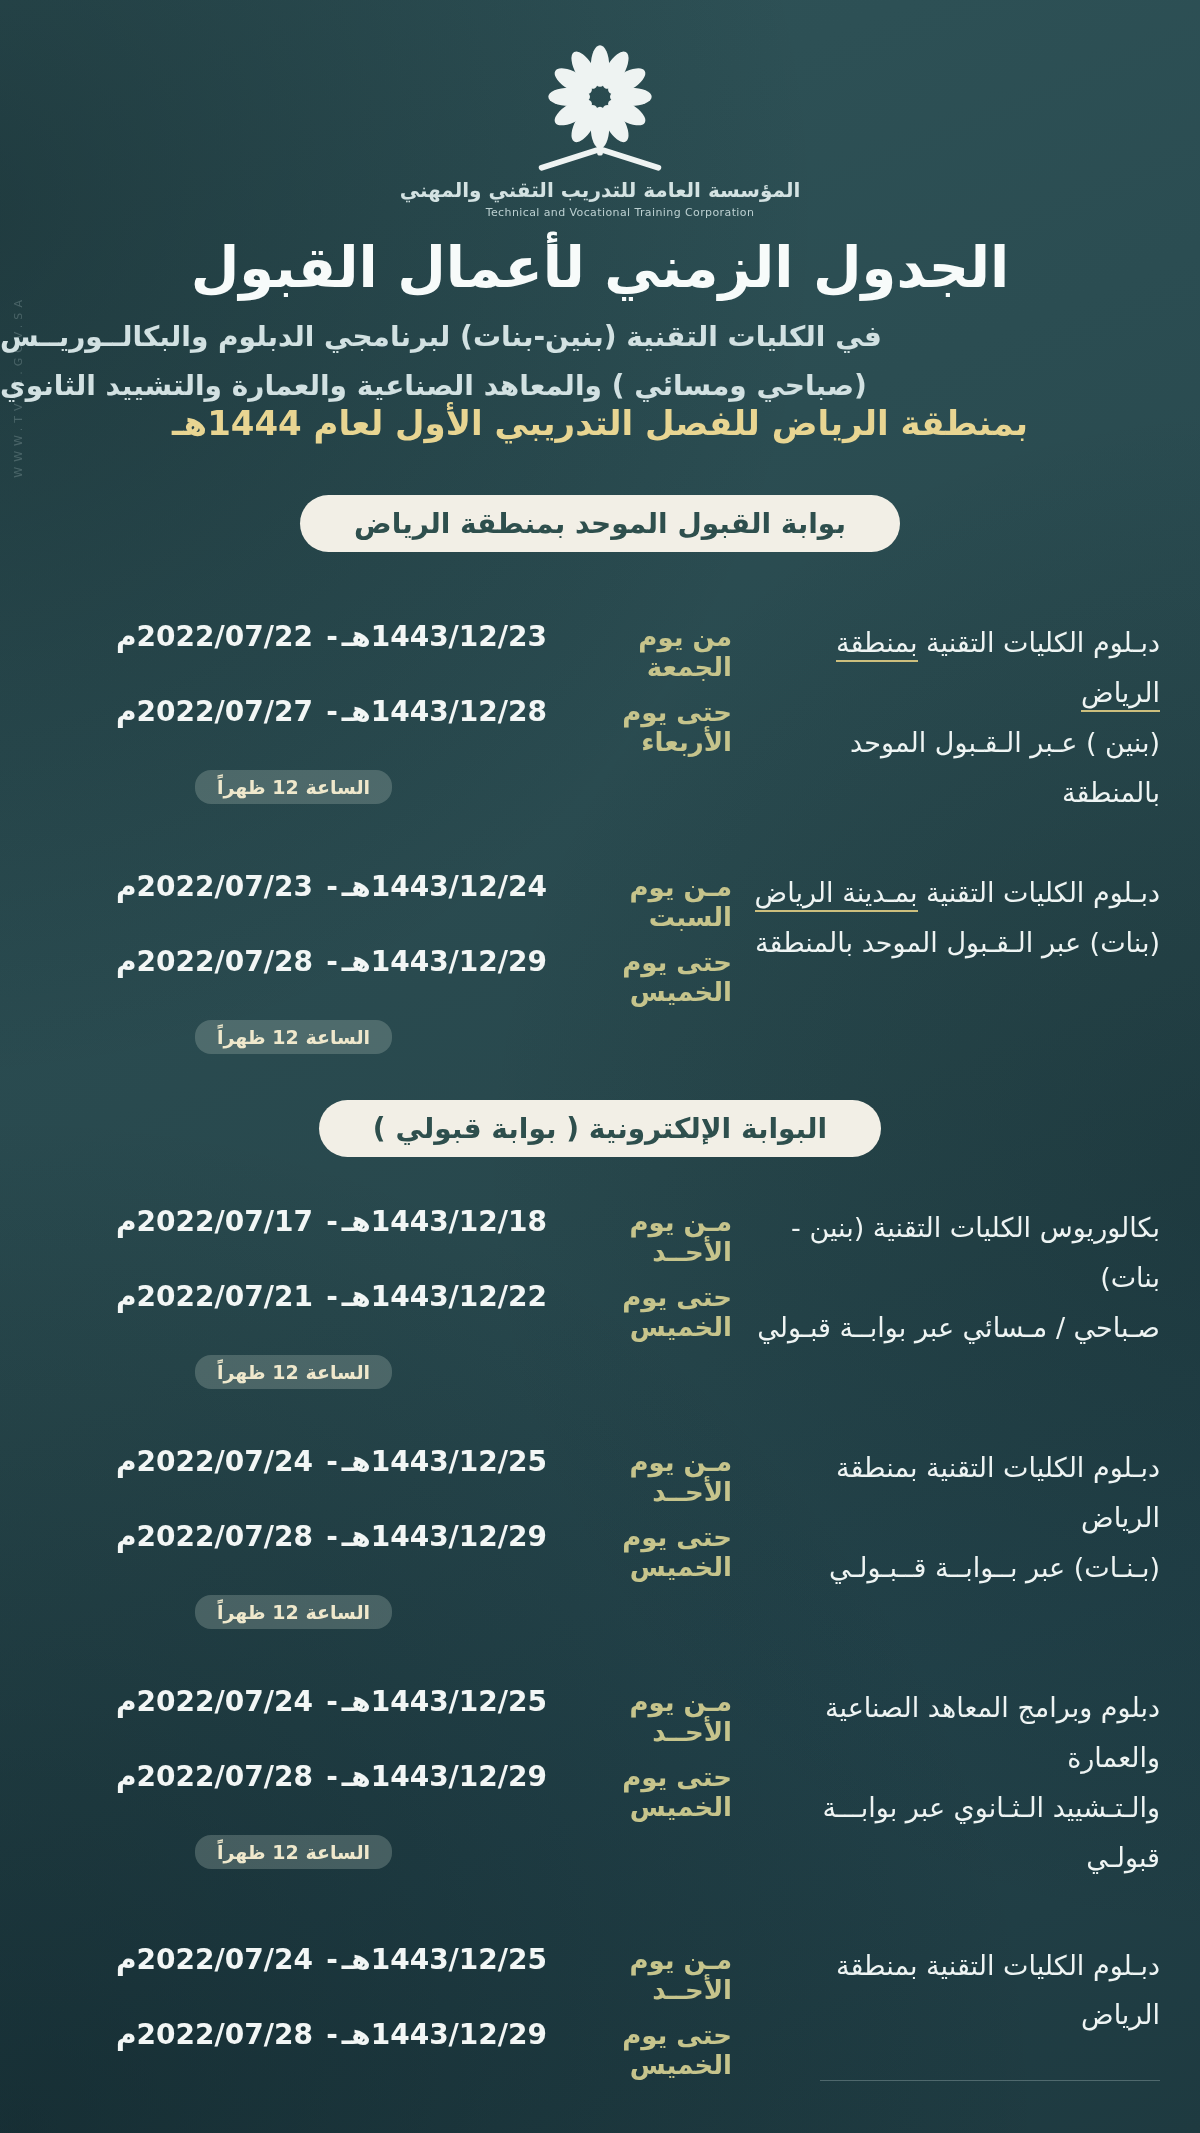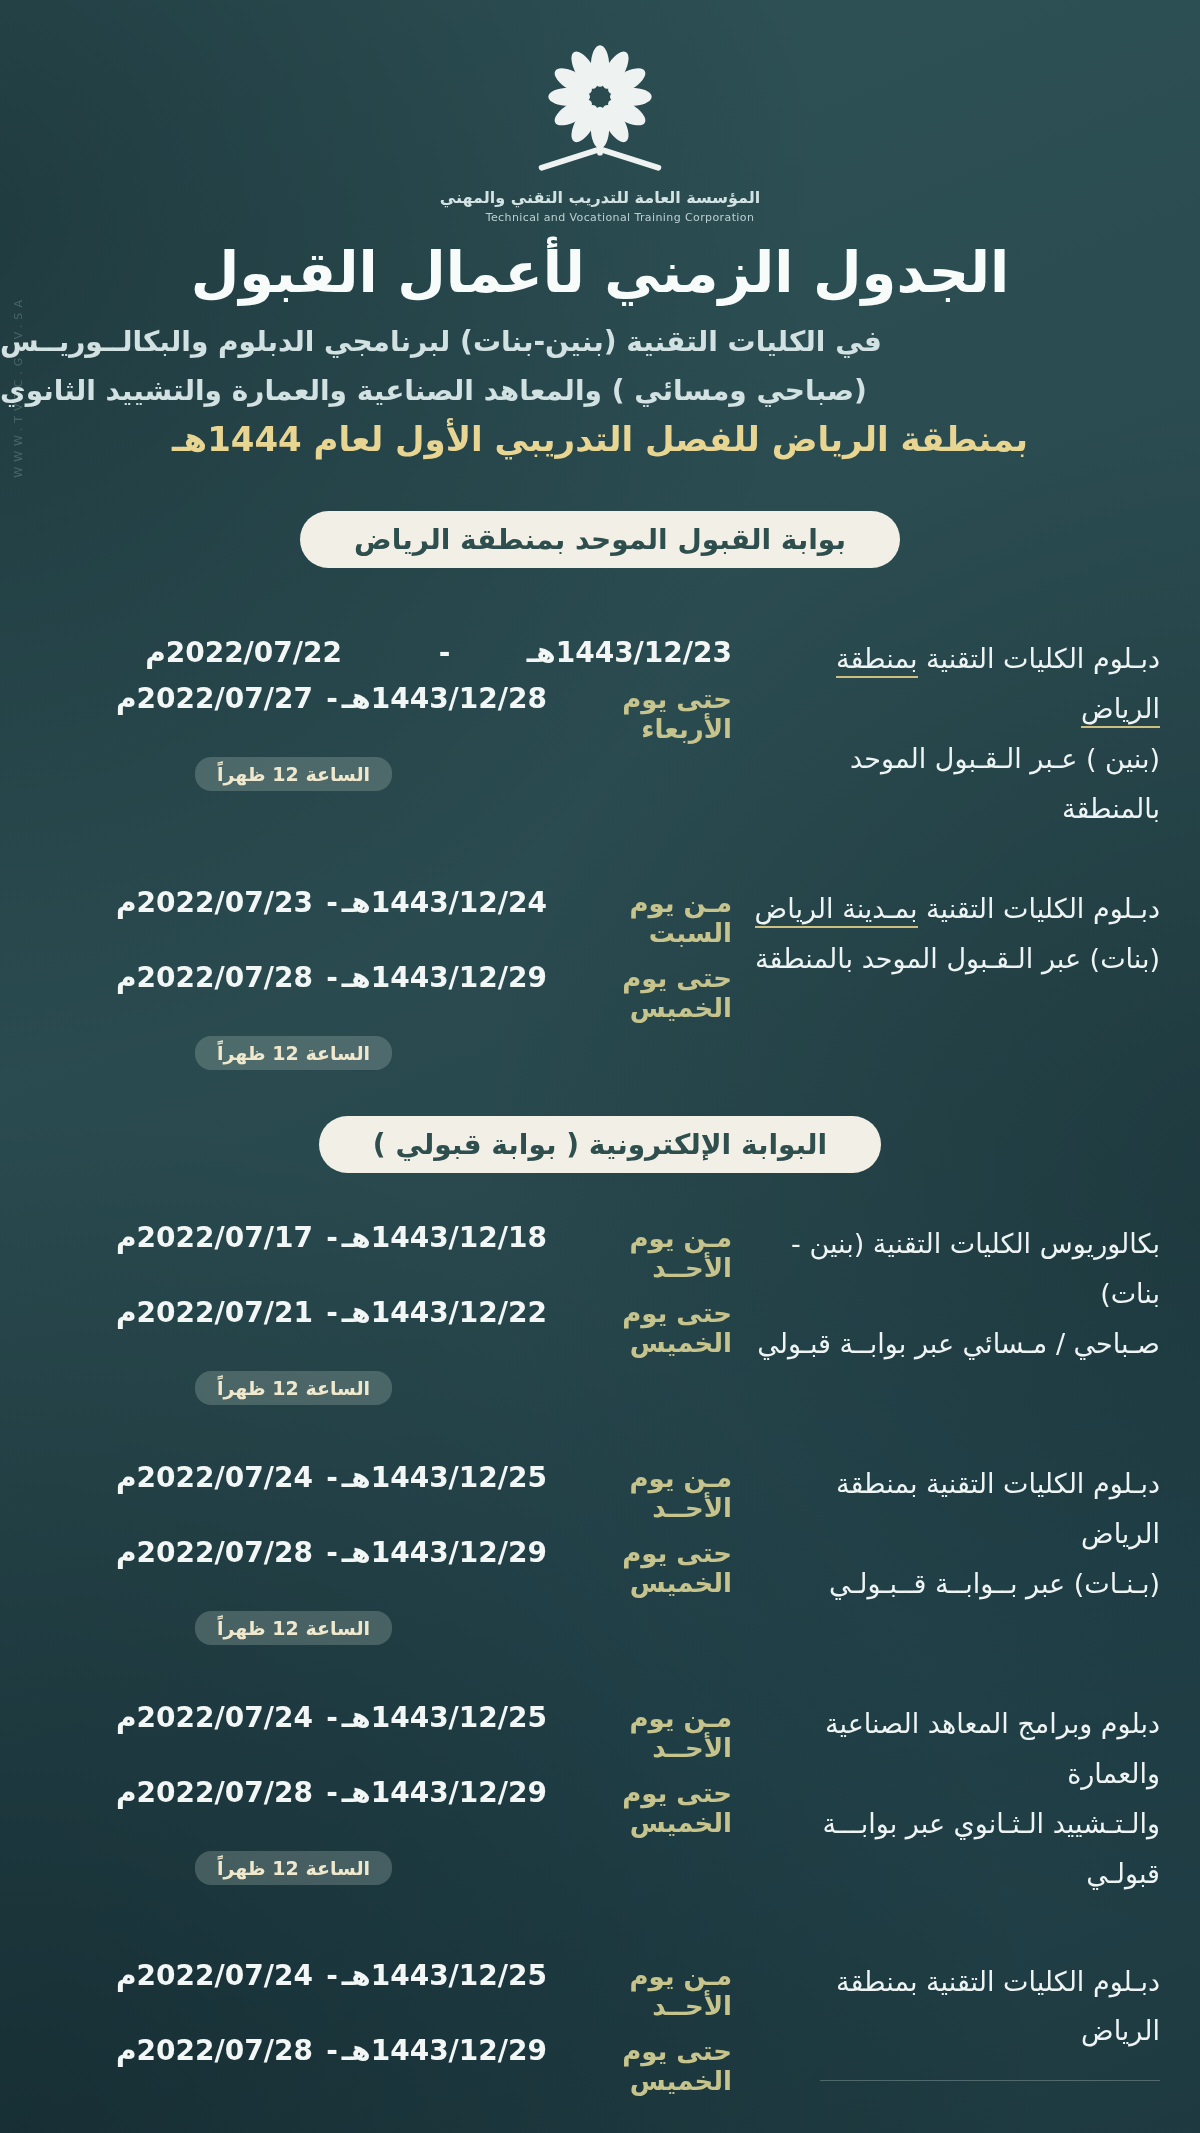--- a/index.html
+++ b/index.html
@@ -16,29 +16,29 @@
   }
   .deco-line{ position:absolute; right:40px; bottom:52px; width:340px; height:1px;
     background:rgba(210,228,226,.28); }
   .side-watermark{ position:absolute; left:12px; top:295px; writing-mode:vertical-rl;
     transform:rotate(180deg); font-size:11px; letter-spacing:5px;
     color:rgba(215,232,231,.22); direction:ltr; }
 
   
   .brand{ text-align:center; padding-top:26px; }
   .brand svg{ display:block; margin:0 auto; }
-  .org-ar{ margin-top:12px; font-size:16px; font-weight:bold; color:#d3e2e2; }
+  .org-ar{ margin-top:2px; font-size:20px; font-weight:bold; color:#d3e2e2; }
   .org-en{ margin-top:4px; font-size:11px; letter-spacing:.4px; color:#bcd0d1; direction:ltr;padding-left:40px; }
 
   .title{ margin-top:16px; text-align:center; font-size:56px; font-weight:bold;
     color:#f7fbfa; letter-spacing:-1px; }
   .sub{ text-align:left; color:#d2e1e2; font-weight:bold; }
   .sub1{ margin-top:20px; font-size:28px; }
   .sub2{ margin-top:16px; font-size:28px; }
-  .highlight{ margin-top:12px; text-align:center; font-size:34px; font-weight:bold; color:#e8d592; }
+  .highlight{ margin-top:1px; text-align:center; font-size:34px; font-weight:bold; color:#e8d592; }
 
   
   .pill-wrap{ text-align:center; }
   .pill{ display:inline-block; background:#f2efe6; color:#2e4f4d; font-size:28px;
     font-weight:bold; border-radius:999px; padding:12px 54px; }
   .pill-wrap.first{ margin-top:52px; }
   .pill-wrap.second{ margin-top:46px; }
 
   
   .row{ display:flex; direction:rtl; width:1120px; margin:0 auto; gap:18px; align-items:flex-start; }
@@ -101,20 +101,21 @@
     <div class="pill">بوابة القبول الموحد بمنطقة الرياض</div>
   </div>
 
   <div class="row r1">
     <div class="desc">
       <div><span>دبـلوم الكليات التقنية </span><span class="u">بمنطقة الرياض</span></div>
       <div>(بنين )  عـبر الـقـبول الموحد بالمنطقة</div>
     </div>
     <div class="dates">
       <div class="date-line">
+        <span class="day">من يوم الجمعة</span>
         <span class="hijri">1443/12/23هـ</span>
         <span class="dash">-</span>
         <span class="greg">2022/07/22م</span>
       </div>
       <div class="date-line">
         <span class="day">حتى يوم الأربعاء</span>
         <span class="hijri">1443/12/28هـ</span>
         <span class="dash">-</span>
         <span class="greg">2022/07/27م</span>
       </div>

